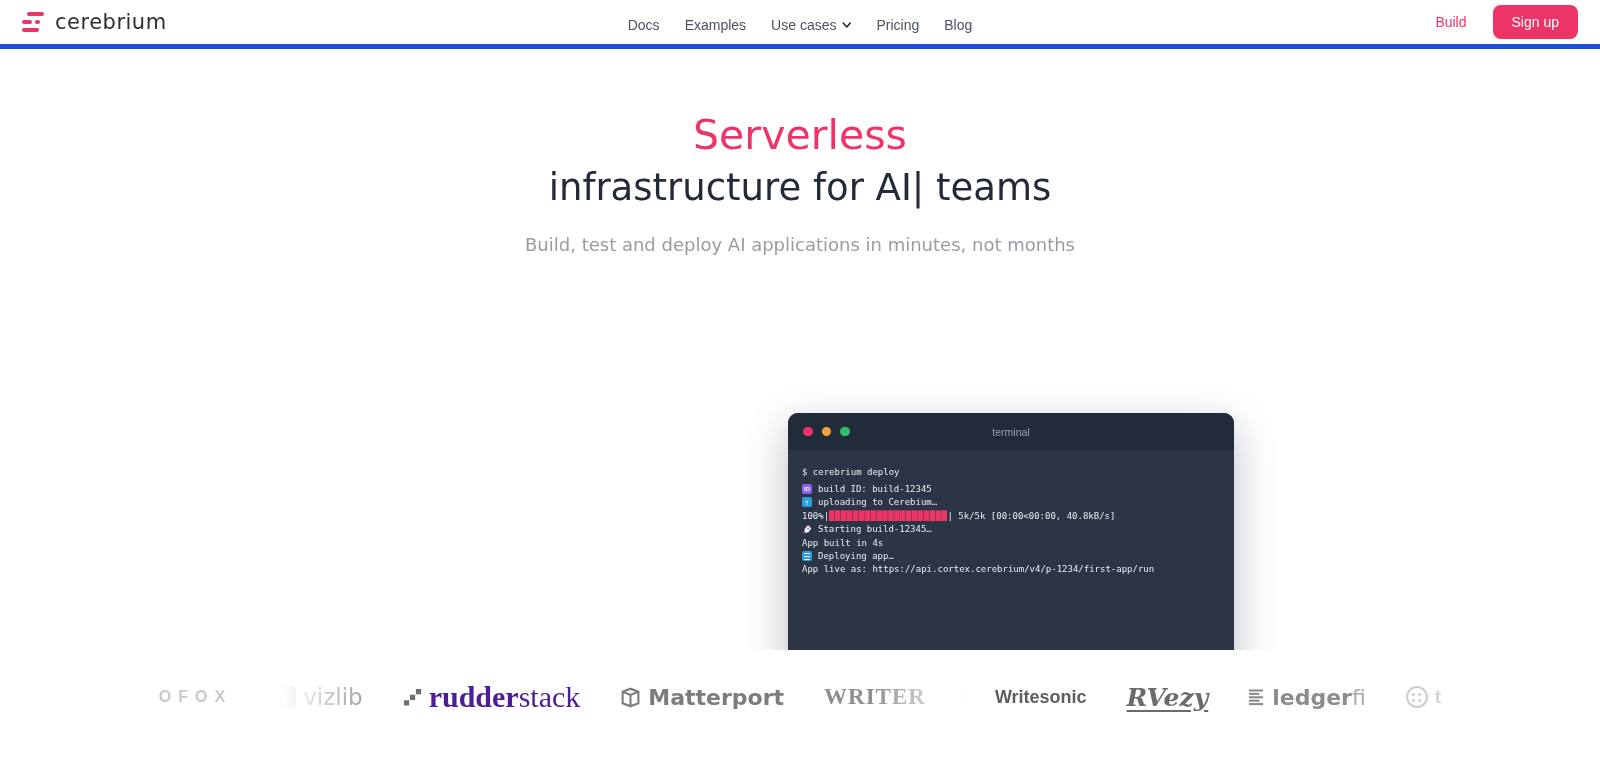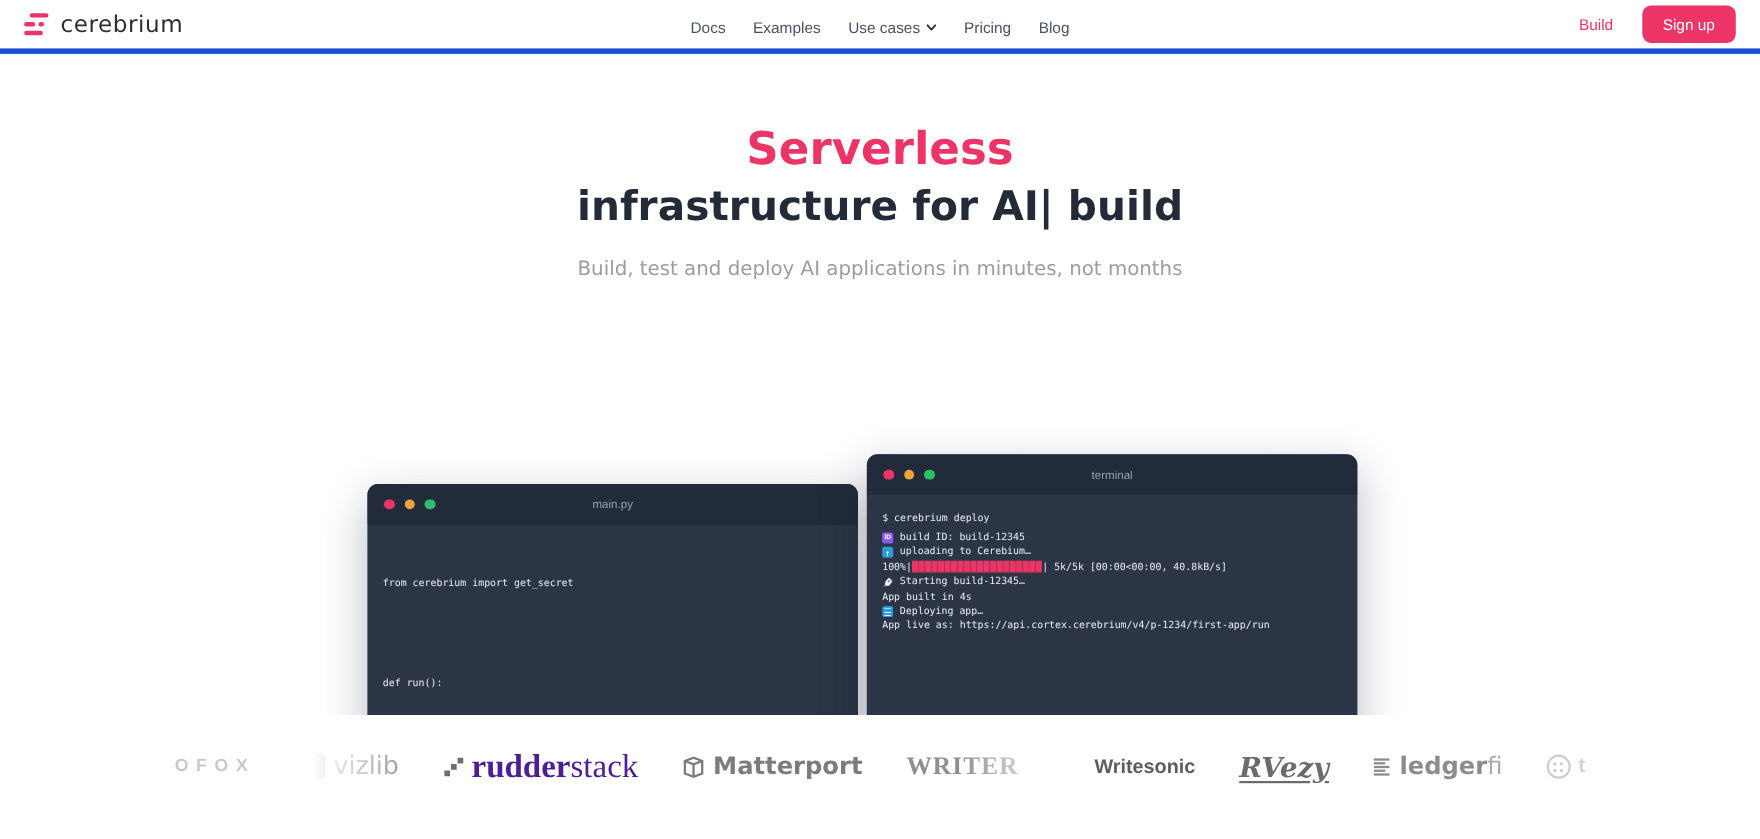--- a/index.html
+++ b/index.html
@@ -20,21 +20,21 @@
   .nav-center { position:absolute; left:50%; top:0; height:49px; transform:translateX(-50%); display:flex; align-items:center; gap:25px; }
   .nav-link { font-size:14px; color:#4a5361; text-decoration:none; cursor:pointer; display:flex; align-items:center; gap:5px; }
   .chev { width:10px; height:10px; }
   .nav-right { margin-left:auto; display:flex; align-items:center; gap:26px; }
   .login-link { color:#EC3566; font-size:14px; cursor:pointer; }
   .signup-btn { background:#EC3566; color:#fff; font-size:14px; border:none; border-radius:8px; padding:9px 19px; cursor:pointer; font-family:inherit; }
 
   
   .hero-clip { position:absolute; top:49px; left:0; width:1600px; height:601px; overflow:hidden; }
   .hero { text-align:center; padding-top:62px; position:relative; z-index:1; }
-  .hero h1 { font-family:"DejaVu Sans", sans-serif; font-weight:700; }
+  .hero h1 { font-family:"DejaVu Sans", sans-serif; font-weight:400; }
   .hero-line1 { font-size:41px; color:#EC3566; }
   .hero-line2 { font-size:37px; color:#232a38; margin-top:7px; }
   .hero-sub { margin-top:25px; font-size:18px; color:#989ca3; font-family:"DejaVu Sans", sans-serif; }
   .cta-row { margin-top:29px; display:flex; justify-content:center; gap:10px; }
   .btn-primary { background:#EC3566; color:#fff; border:none; border-radius:6px; height:33px; padding:0 21px; font-size:14px; display:flex; align-items:center; gap:9px; cursor:pointer; font-family:inherit; }
   .btn-secondary { background:#fff; color:#333d4d; border:1px solid #c9cfd6; border-radius:6px; height:33px; padding:0 19px; font-size:14px; display:flex; align-items:center; cursor:pointer; font-family:inherit; }
   .hero-note { margin-top:22px; font-size:10.5px; color:#9599a0; }
 
   
   .window { position:absolute; width:446px; border-radius:10px; background:#2b3545; box-shadow:0 14px 42px rgba(15,23,42,.28); overflow:hidden; }
@@ -121,42 +121,24 @@
     </nav>
     <div class="nav-right">
       <a class="login-link">Build</a>
       <button class="signup-btn">Sign up</button>
     </div>
   </header>
 
   <div class="hero-clip">
     <div class="hero">
       <h1 class="hero-line1">Serverless</h1>
-      <h1 class="hero-line2">infrastructure for AI| build</h1>
+      <h1 class="hero-line2">infrastructure for AI| teams</h1>
       <div class="hero-sub">Build, test and deploy AI applications in minutes, not months</div>
     </div>
 
-    <div class="window win-main">
-      <div class="titlebar">
-        <span class="dots">
-          <span class="dot dot-r"></span>
-          <span class="dot dot-y"></span>
-          <span class="dot dot-g"></span>
-        </span>
-        <span class="win-title">main.py</span>
-      </div>
-      <div class="code-body">
-        <div class="code-line">from cerebrium import get_secret</div>
-        <div class="code-line"></div>
-        <div class="code-line">def run():</div>
-        
-        
-        
-      </div>
-    </div>
 
     <div class="window win-term">
       <div class="titlebar">
         <span class="dots">
           <span class="dot dot-r"></span>
           <span class="dot dot-y"></span>
           <span class="dot dot-g"></span>
         </span>
         <span class="win-title">terminal</span>
       </div>

